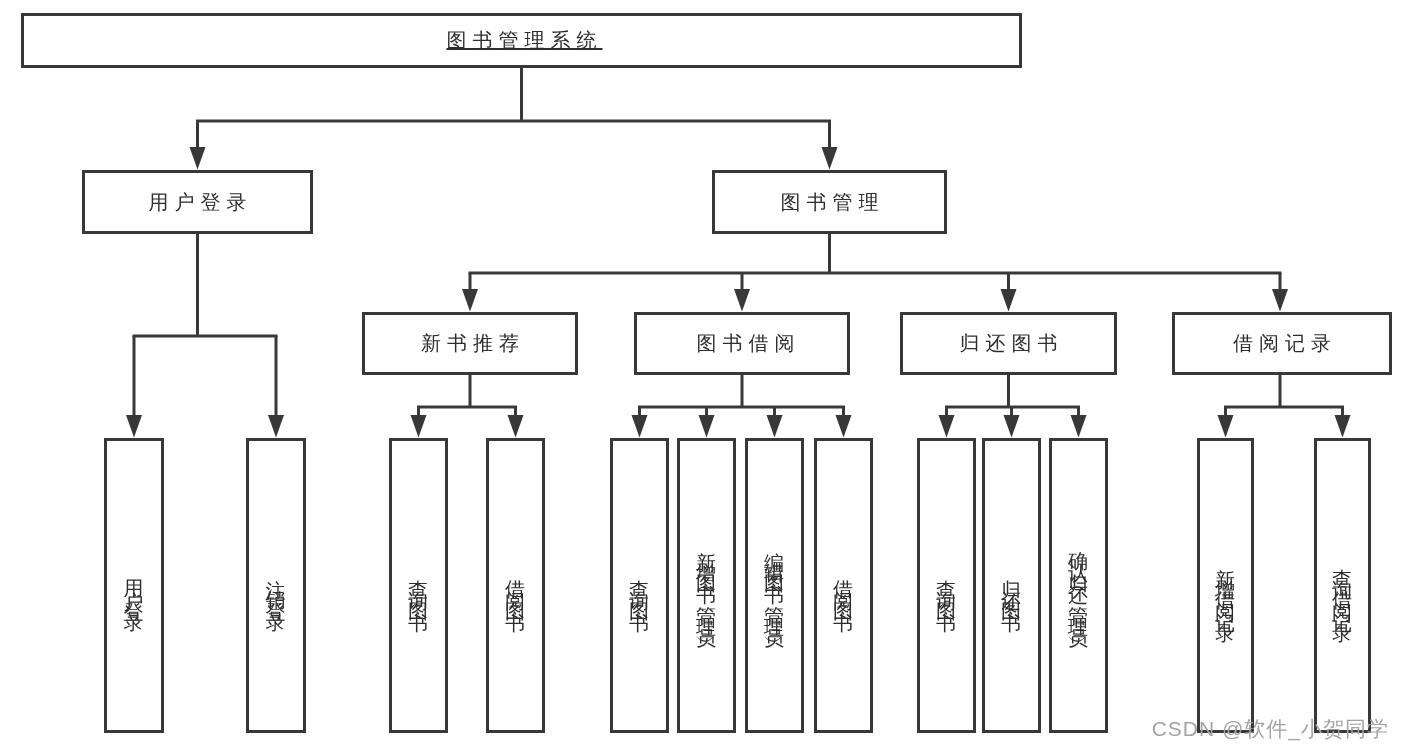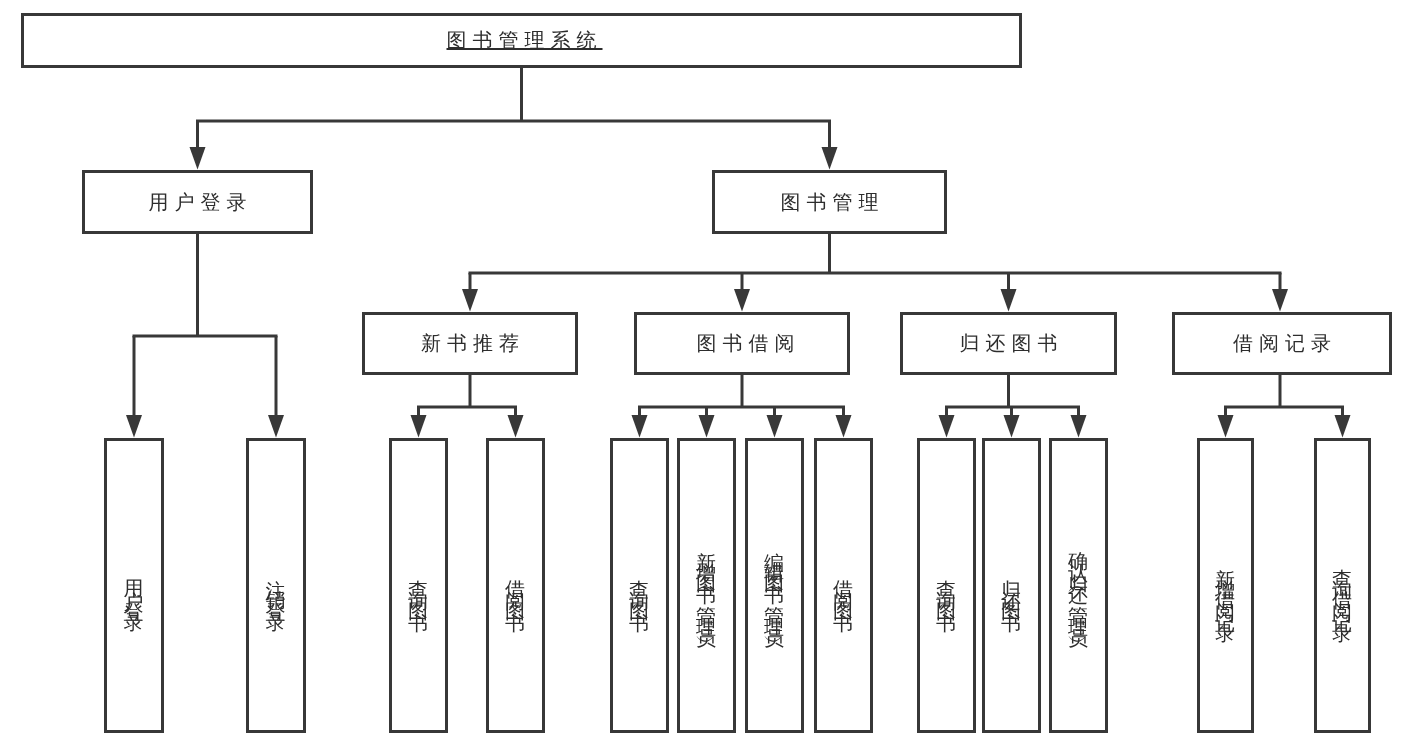--- a/index.html
+++ b/index.html
@@ -164,14 +164,15 @@
   <div class="node leaf" style="left:745px; top:438px; width:59px; height:295px;">编辑图书（管理员）</div>
   <div class="node leaf" style="left:814px; top:438px; width:59px; height:295px;">借阅图书</div>
 
   <div class="node leaf" style="left:917px; top:438px; width:59px; height:295px;">查询图书</div>
   <div class="node leaf" style="left:982px; top:438px; width:59px; height:295px;">归还图书</div>
   <div class="node leaf" style="left:1049px; top:438px; width:59px; height:295px;">确认归还（管理员）</div>
 
   <div class="node leaf" style="left:1197px; top:438px; width:57px; height:295px;">新增借阅记录</div>
   <div class="node leaf" style="left:1314px; top:438px; width:57px; height:295px;">查询借阅记录</div>
 
+  <div class="watermark">CSDN @软件_小贺同学</div>
 
 </div>
 
 </body></html>

